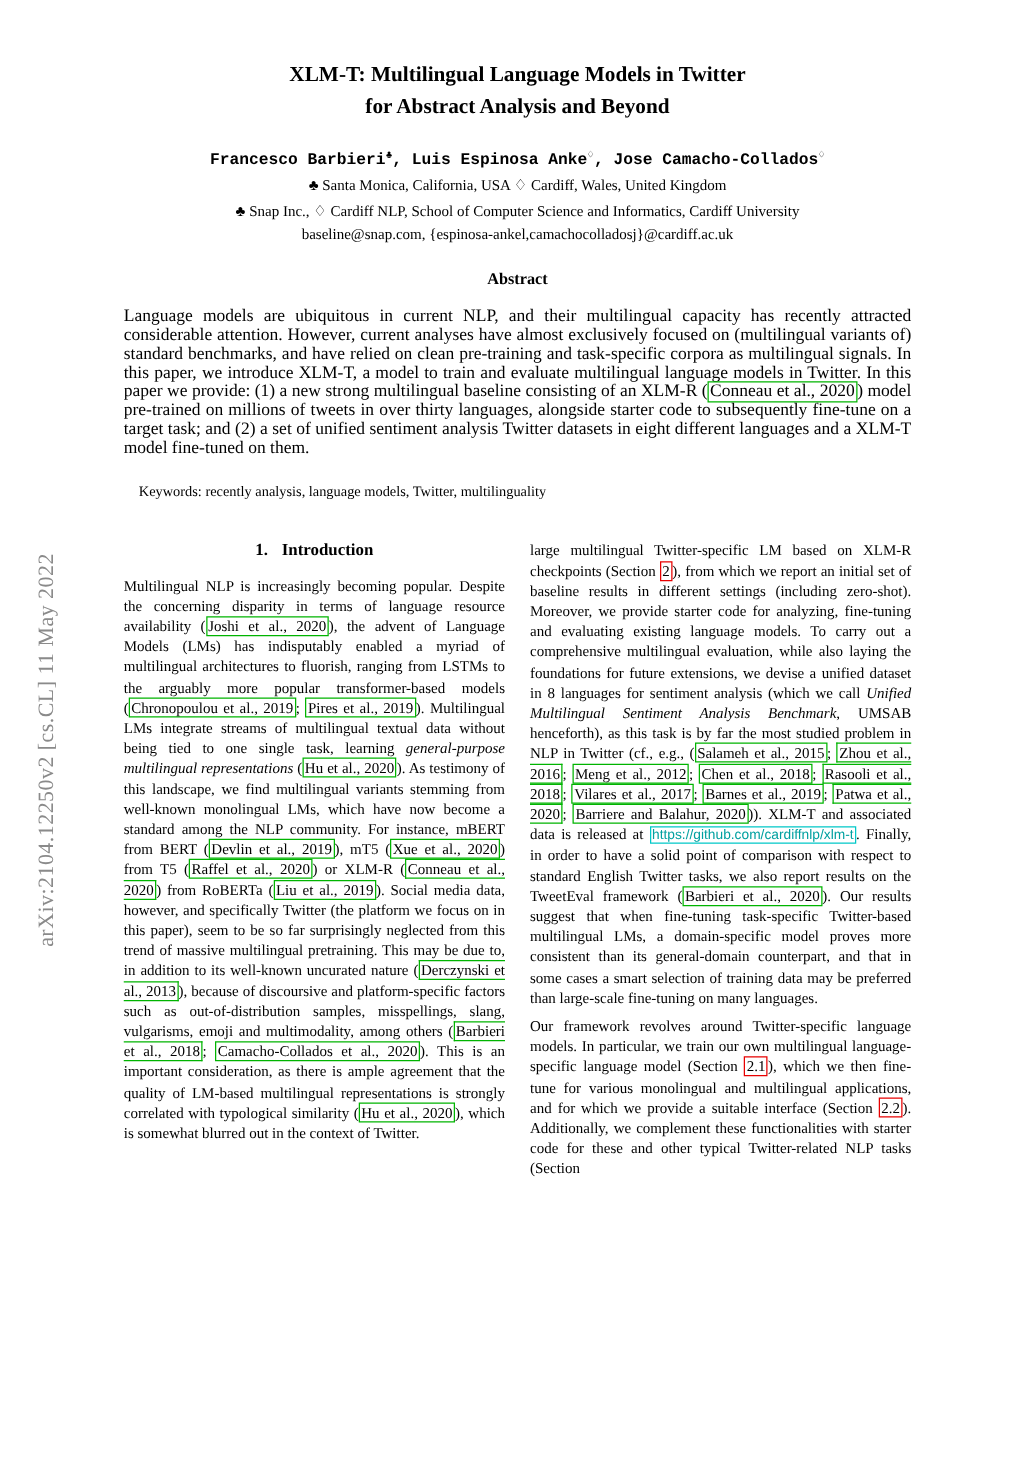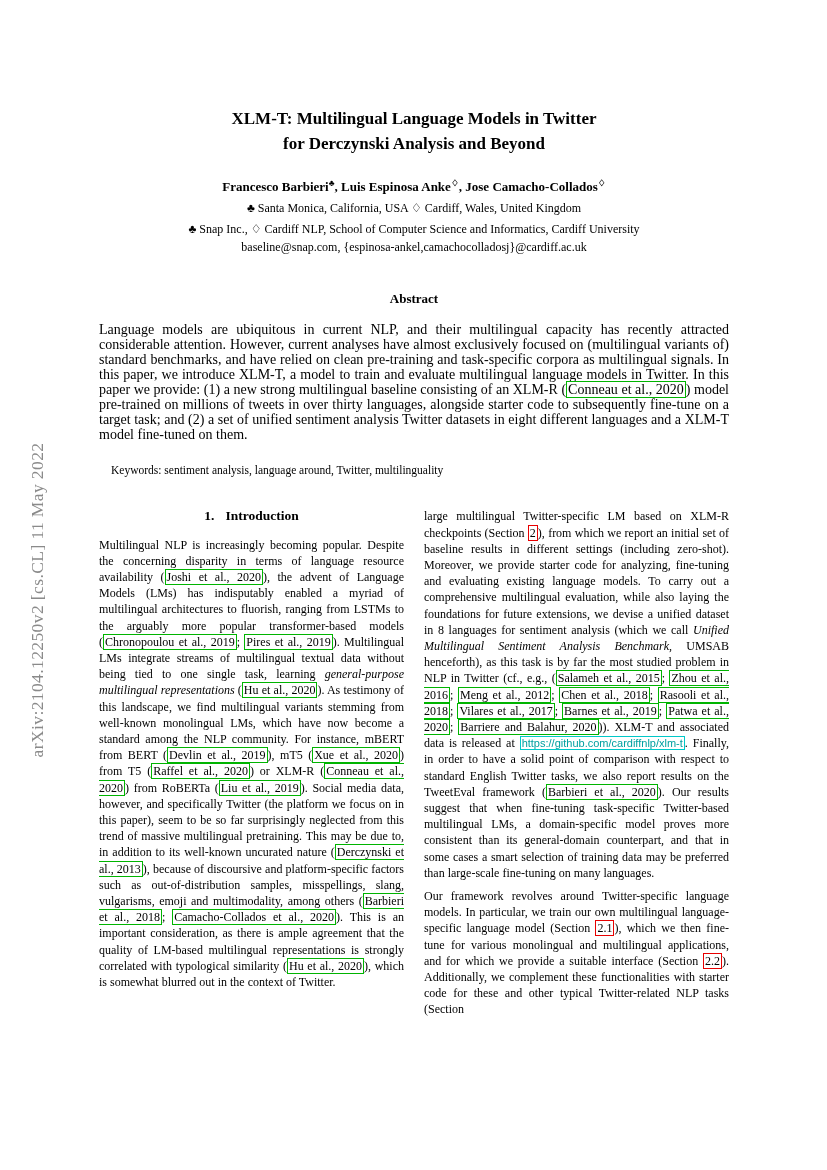--- a/index.html
+++ b/index.html
@@ -29,49 +29,50 @@
     white-space: nowrap;
     color: var(--watermark);
     font-size: 17.5px;
     letter-spacing: 0.4px;
   }
   .content {
     position: absolute;
     left: 99px;
     top: 0;
     width: 630px;
-    padding-top: 106px;
+    padding-top: 47px;
   }
   .title {
     margin: 0;
     text-align: center;
     font-size: 17px;
     font-weight: bold;
     line-height: 25px;
   }
   .authors {
     margin-top: 22px;
     text-align: center;
     font-size: 13px;
     font-weight: bold;
+    font-family: Liberation Mono, monospace;
   }
   .affil {
     margin-top: 5px;
     text-align: center;
     font-size: 12px;
     line-height: 16px;
   }
   .affil:first-of-type { margin-top: 9px; }
   .emails {
     margin-top: 3px;
     text-align: center;
     font-size: 12px;
   }
   .abstract-heading {
-    margin-top: 36px;
+    margin-top: 20px;
     text-align: center;
     font-size: 13px;
     font-weight: bold;
   }
   .abstract-text {
     margin-top: 15px;
     font-size: 14px;
     line-height: 15px;
     text-align: justify;
   }
@@ -122,32 +123,32 @@
     font-weight: bold;
   }
 </style>
 </head>
 <body>
 
 <div class="page">
   <div class="watermark">arXiv:2104.12250v2  [cs.CL]  11 May 2022</div>
 
   <div class="content">
-    <h1 class="title"><span>XLM-T: Multilingual Language Models in Twitter</span><br><span>for Derczynski Analysis and Beyond</span></h1>
+    <h1 class="title"><span>XLM-T: Multilingual Language Models in Twitter</span><br><span>for Abstract Analysis and Beyond</span></h1>
 
     <div class="authors"><span>Francesco Barbieri</span><span class="seg-sup">♣</span><span>, Luis Espinosa Anke</span><span class="seg-sup">♢</span><span>, Jose Camacho-Collados</span><span class="seg-sup">♢</span></div>
     <div class="affil"><span>♣</span><span> Santa Monica, California, USA </span><span>♢</span><span> Cardiff, Wales, United Kingdom</span></div>
     <div class="affil"><span>♣</span><span> Snap Inc., </span><span>♢</span><span> Cardiff NLP, School of Computer Science and Informatics, Cardiff University</span></div>
     <div class="emails">baseline@snap.com, {espinosa-ankel,camachocolladosj}@cardiff.ac.uk</div>
 
     <div class="abstract-heading">Abstract</div>
     <div class="abstract-text"><span>Language models are ubiquitous in current NLP, and their multilingual capacity has recently attracted considerable attention. However, current analyses have almost exclusively focused on (multilingual variants of) standard benchmarks, and have relied on clean pre-training and task-specific corpora as multilingual signals. In this paper, we introduce XLM-T, a model to train and evaluate multilingual language models in Twitter. In this paper we provide: (1) a new strong multilingual baseline consisting of an XLM-R (</span><span class="seg-cite">Conneau et al., 2020</span><span>) model pre-trained on millions of tweets in over thirty languages, alongside starter code to subsequently fine-tune on a target task; and (2) a set of unified sentiment analysis Twitter datasets in eight different languages and a XLM-T model fine-tuned on them.</span></div>
 
     <div class="keywords">
-      <span class="kw-label">Keywords:</span><span> sentiment analysis, language around, Twitter, multilinguality</span>
+      <span class="kw-label">Keywords:</span><span> recently analysis, language models, Twitter, multilinguality</span>
     </div>
 
     <div class="columns">
       <div class="col">
         <div class="sec-heading"><span>1.</span><span class="sec-gap"></span><span>Introduction</span></div>
         <p><span>Multilingual NLP is increasingly becoming popular. Despite the concerning disparity in terms of language resource availability (</span><span class="seg-cite">Joshi et al., 2020</span><span>), the advent of Language Models (LMs) has indisputably enabled a myriad of multilingual architectures to fluorish, ranging from LSTMs to the arguably more popular transformer-based models (</span><span class="seg-cite">Chronopoulou et al., 2019</span><span>; </span><span class="seg-cite">Pires et al., 2019</span><span>). Multilingual LMs integrate streams of multilingual textual data without being tied to one single task, learning </span><span class="seg-em">general-purpose multilingual representations</span><span> (</span><span class="seg-cite">Hu et al., 2020</span><span>). As testimony of this landscape, we find multilingual variants stemming from well-known monolingual LMs, which have now become a standard among the NLP community. For instance, mBERT from BERT (</span><span class="seg-cite">Devlin et al., 2019</span><span>), mT5 (</span><span class="seg-cite">Xue et al., 2020</span><span>) from T5 (</span><span class="seg-cite">Raffel et al., 2020</span><span>) or XLM-R (</span><span class="seg-cite">Conneau et al., 2020</span><span>) from RoBERTa (</span><span class="seg-cite">Liu et al., 2019</span><span>). Social media data, however, and specifically Twitter (the platform we focus on in this paper), seem to be so far surprisingly neglected from this trend of massive multilingual pretraining. This may be due to, in addition to its well-known uncurated nature (</span><span class="seg-cite">Derczynski et al., 2013</span><span>), because of discoursive and platform-specific factors such as out-of-distribution samples, misspellings, slang, vulgarisms, emoji and multimodality, among others (</span><span class="seg-cite">Barbieri et al., 2018</span><span>; </span><span class="seg-cite">Camacho-Collados et al., 2020</span><span>). This is an important consideration, as there is ample agreement that the quality of LM-based multilingual representations is strongly correlated with typological similarity (</span><span class="seg-cite">Hu et al., 2020</span><span>), which is somewhat blurred out in the context of Twitter.</span></p>
       </div>
 
       <div class="col">
         <p><span>large multilingual Twitter-specific LM based on XLM-R checkpoints (Section </span><span class="seg-ref">2</span><span>), from which we report an initial set of baseline results in different settings (including zero-shot). Moreover, we provide starter code for analyzing, fine-tuning and evaluating existing language models. To carry out a comprehensive multilingual evaluation, while also laying the foundations for future extensions, we devise a unified dataset in 8 languages for sentiment analysis (which we call </span><span class="seg-em">Unified Multilingual Sentiment Analysis Benchmark</span><span>, UMSAB henceforth), as this task is by far the most studied problem in NLP in Twitter (cf., e.g., (</span><span class="seg-cite">Salameh et al., 2015</span><span>; </span><span class="seg-cite">Zhou et al., 2016</span><span>; </span><span class="seg-cite">Meng et al., 2012</span><span>; </span><span class="seg-cite">Chen et al., 2018</span><span>; </span><span class="seg-cite">Rasooli et al., 2018</span><span>; </span><span class="seg-cite">Vilares et al., 2017</span><span>; </span><span class="seg-cite">Barnes et al., 2019</span><span>; </span><span class="seg-cite">Patwa et al., 2020</span><span>; </span><span class="seg-cite">Barriere and Balahur, 2020</span><span>)). XLM-T and associated data is released at </span><span class="seg-url">https://github.com/cardiffnlp/xlm-t</span><span>. Finally, in order to have a solid point of comparison with respect to standard English Twitter tasks, we also report results on the TweetEval framework (</span><span class="seg-cite">Barbieri et al., 2020</span><span>). Our results suggest that when fine-tuning task-specific Twitter-based multilingual LMs, a domain-specific model proves more consistent than its general-domain counterpart, and that in some cases a smart selection of training data may be preferred than large-scale fine-tuning on many languages.</span></p>

